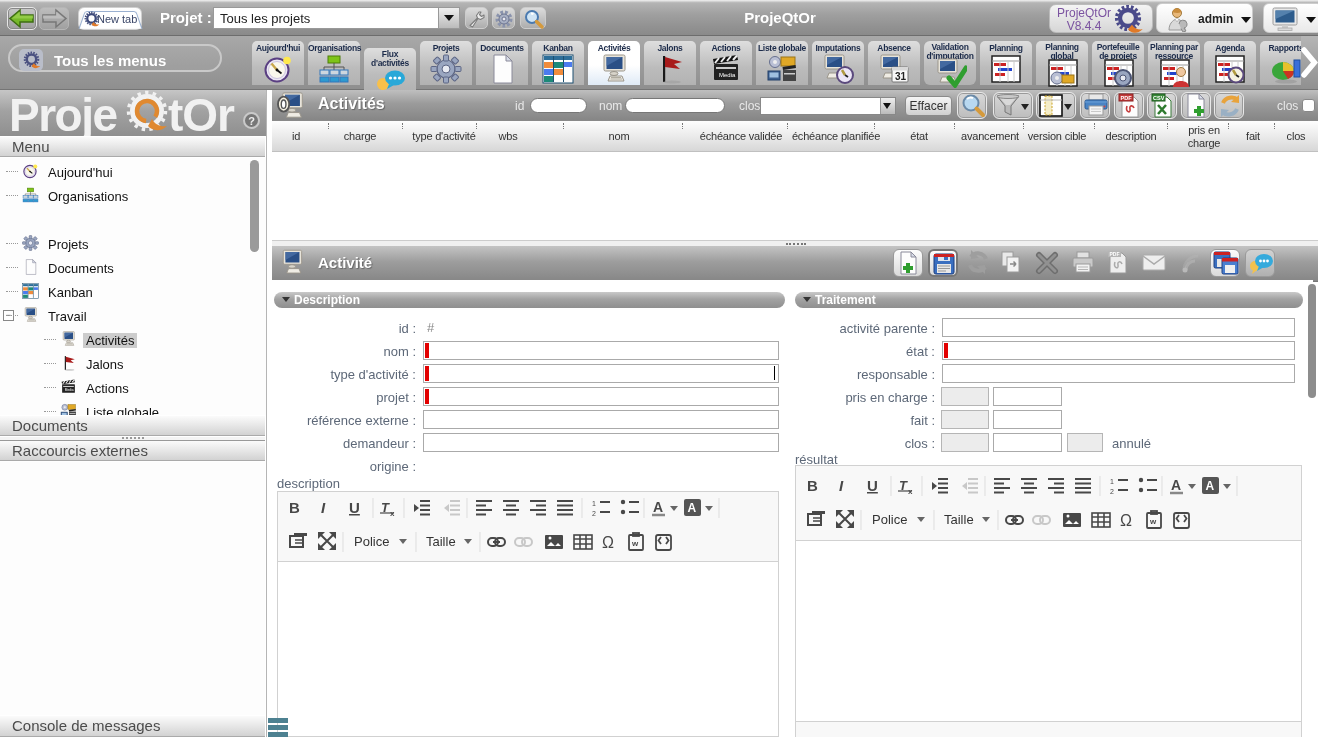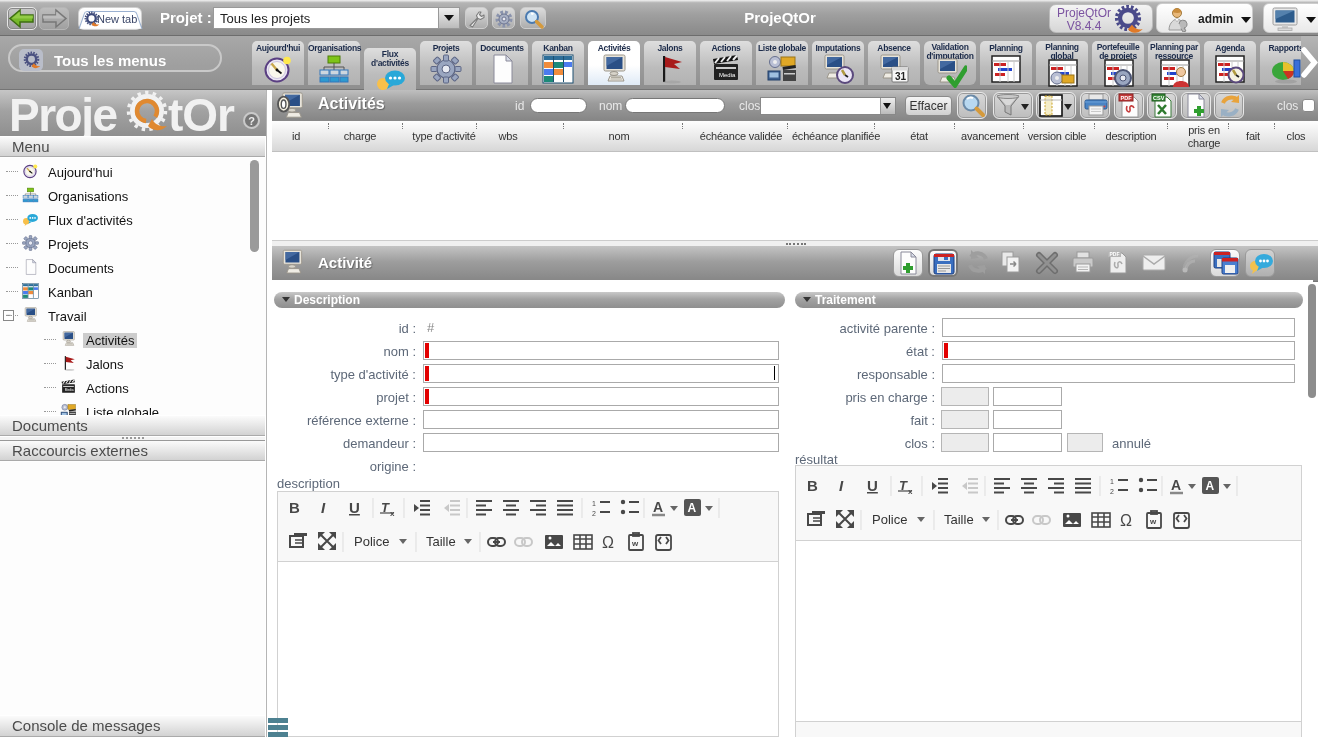--- a/index.html
+++ b/index.html
@@ -446,33 +446,20 @@
           <g stroke="#3377bb" fill="#cdd6de">
             <rect x="2" y="16" width="9" height="5"></rect>
             <rect x="12" y="16" width="9" height="5"></rect>
             <rect x="22" y="16" width="8" height="5"></rect>
             <rect x="2" y="23" width="9" height="5" fill="#2e9ad0"></rect>
             <rect x="12" y="23" width="9" height="5" fill="#2e9ad0"></rect>
             <rect x="22" y="23" width="8" height="5" fill="#2e9ad0"></rect>
           </g>
         </svg></div>
       <div class="tx"><span style="">Organisations</span></div>
-    </div>
-<div class="ti" style="top:50px;">
-      <div class="dots"></div>
-      <div class="icon"><svg width="17" height="16" viewBox="0 0 32 30">
-          <circle cx="8" cy="19" r="6" fill="#f8c04a"></circle>
-          <path d="M6 24 L5 28 L10 24 Z" fill="#f8c04a"></path>
-          <ellipse cx="20" cy="13" rx="10" ry="7.5" fill="#29a8d8"></ellipse>
-          <path d="M14 19 L12 24 L19 20 Z" fill="#29a8d8"></path>
-          <circle cx="15.5" cy="13" r="1.6" fill="#fff"></circle>
-          <circle cx="20" cy="13" r="1.6" fill="#fff"></circle>
-          <circle cx="24.5" cy="13" r="1.6" fill="#fff"></circle>
-        </svg></div>
-      <div class="tx"><span style="">Flux d'activités</span></div>
     </div>
 <div class="ti" style="top:74px;">
       <div class="dots"></div>
       <div class="icon"><svg width="17" height="16" viewBox="0 0 32 30">
           <g fill="#9aa6c0" stroke="#5d6685" stroke-width="1.2">
             <circle cx="16" cy="15" r="9"></circle>
           </g>
           <g fill="#9aa6c0" stroke="#5d6685">
             <rect x="13.5" y="1" width="5" height="6" rx="1"></rect>
             <rect x="13.5" y="23" width="5" height="6" rx="1"></rect>

